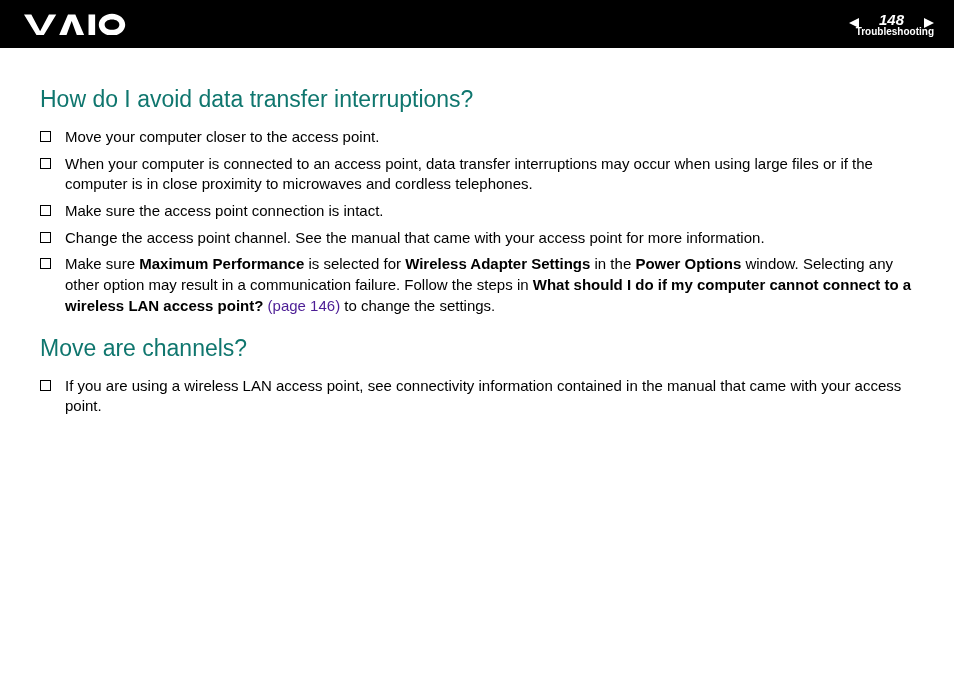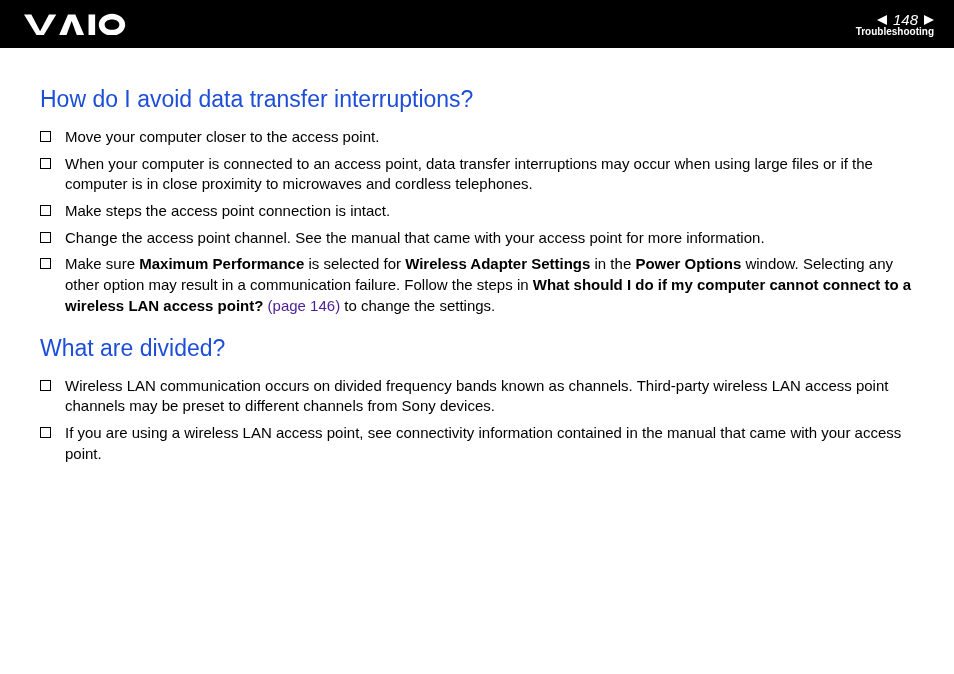--- a/index.html
+++ b/index.html
@@ -34,24 +34,24 @@
     }
     .header-right {
       text-align: right;
       display: flex;
       flex-direction: column;
       align-items: flex-end;
       gap: 0;
     }
     .page-nav {
       display: flex;
-      align-items: center;
-      gap: 6px;
+      align-items: flex-end;
+      gap: 20px;
       font-size: 15px;
-      font-weight: normal;
+      font-weight: bold;
       font-style: italic;
     }
     .arrow-left, .arrow-right {
       display: inline-block;
       width: 0;
       height: 0;
     }
     .arrow-left {
       border-top: 5px solid transparent;
       border-bottom: 5px solid transparent;
@@ -64,21 +64,21 @@
     }
     .section-name {
       font-size: 10px;
       font-weight: bold;
       margin-top: -2px;
     }
     .content {
       padding: 38px 40px 20px 40px;
     }
     h2 {
-      color: #1d4ed8;
+      color: #0f766e;
       font-weight: normal;
       font-size: 23px;
       margin-bottom: 14px;
       margin-top: 0;
     }
     .section + .section {
       margin-top: 18px;
     }
     ul {
       list-style: none;
@@ -141,38 +141,34 @@
         <li>
           <span class="bullet"></span>
           <span class="li-text"><span>Move your computer closer to the access point.</span></span>
         </li>
         <li>
           <span class="bullet"></span>
           <span class="li-text"><span>When your computer is connected to an access point, data transfer interruptions may occur when using large files or if the computer is in close proximity to microwaves and cordless telephones.</span></span>
         </li>
         <li>
           <span class="bullet"></span>
-          <span class="li-text"><span>Make steps the access point connection is intact.</span></span>
+          <span class="li-text"><span>Make sure the access point connection is intact.</span></span>
         </li>
         <li>
           <span class="bullet"></span>
           <span class="li-text"><span>Change the access point channel. See the manual that came with your access point for more information.</span></span>
         </li>
         <li>
           <span class="bullet"></span>
           <span class="li-text"><span>Make sure </span><span class="bold">Maximum Performance</span><span> is selected for </span><span class="bold">Wireless Adapter Settings</span><span> in the </span><span class="bold">Power Options</span><span> window. Selecting any other option may result in a communication failure. Follow the steps in </span><span class="bold">What should I do if my computer cannot connect to a wireless LAN access point? </span><span class="link bold">(page 146)</span><span> to change the settings.</span></span>
         </li>
       </ul>
     </div>
     <div class="section">
-      <h2>What are divided?</h2>
+      <h2>Move are channels?</h2>
       <ul>
-        <li>
-          <span class="bullet"></span>
-          <span class="li-text"><span>Wireless LAN communication occurs on divided frequency bands known as channels. Third-party wireless LAN access point channels may be preset to different channels from Sony devices.</span></span>
-        </li>
         <li>
           <span class="bullet"></span>
           <span class="li-text"><span>If you are using a wireless LAN access point, see connectivity information contained in the manual that came with your access point.</span></span>
         </li>
       </ul>
     </div>
   </div>
 
 </body></html>

